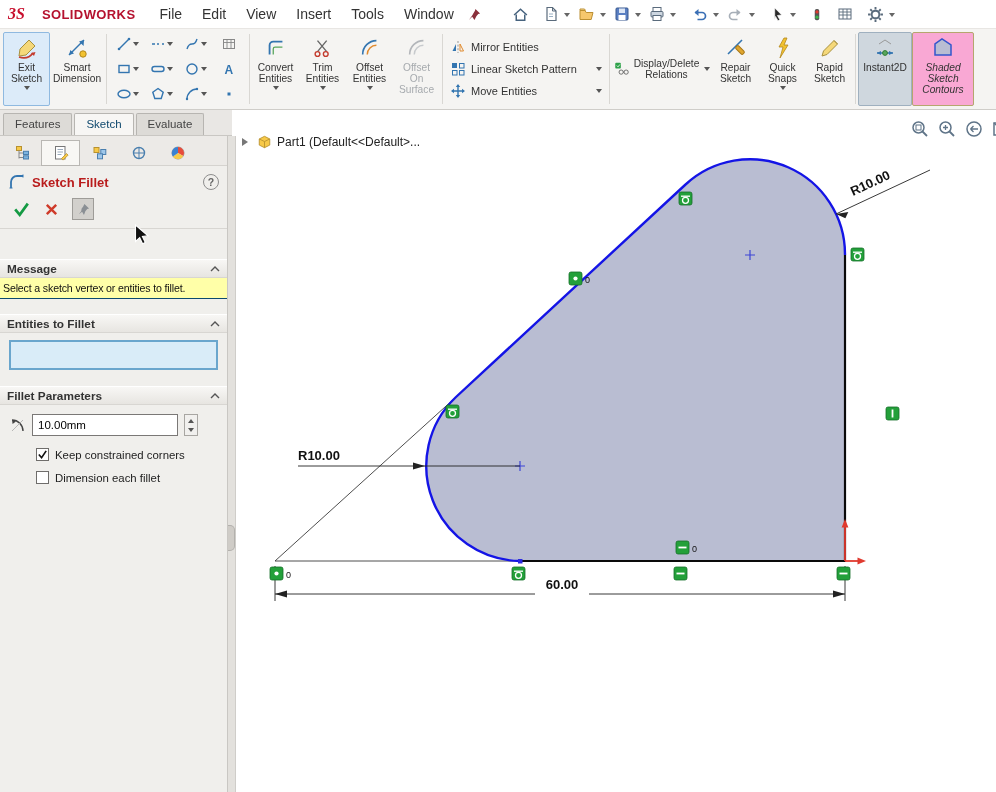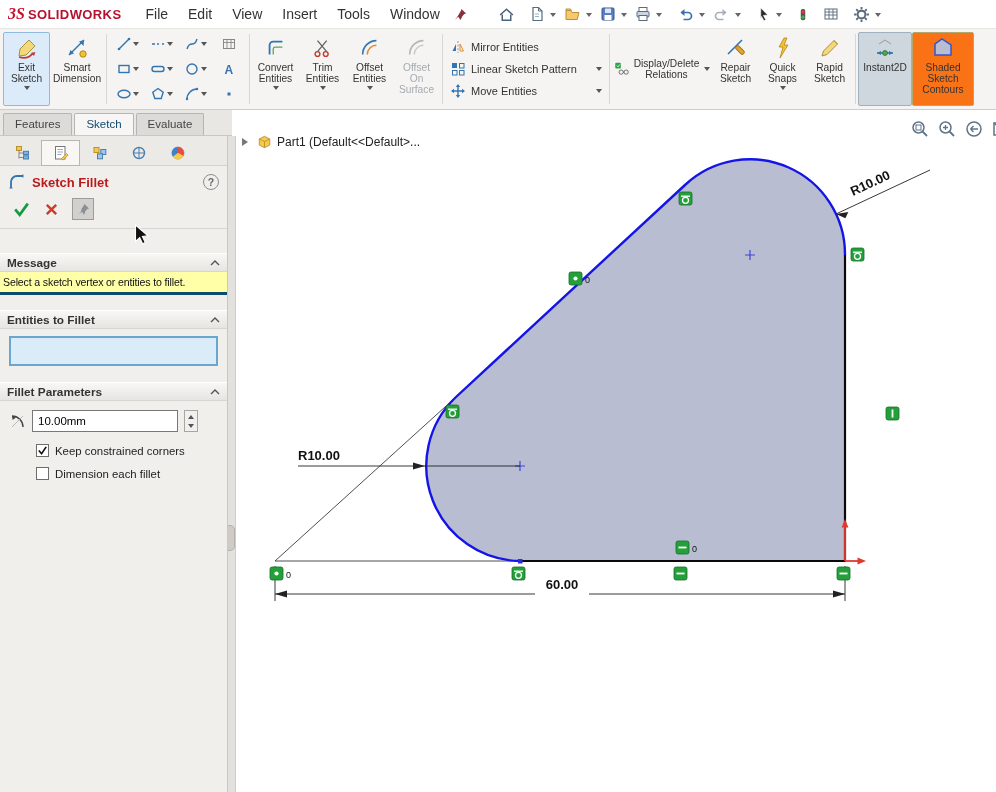--- a/index.html
+++ b/index.html
@@ -7,21 +7,21 @@
   body {
     position: relative; overflow: hidden; background: #fff;
     font-family: "Liberation Sans", sans-serif; color: #222;
     -webkit-font-smoothing: antialiased;
   }
   svg { display: block; }
 
   
   .menubar { position: absolute; top: 0; left: 0; width: 996px; height: 28px;
     background: #fff; display: flex; align-items: center; padding: 0 8px; }
-  .brand { display: flex; align-items: baseline; gap: 3px; margin-right: 14px; }
+  .brand { display: flex; align-items: baseline; gap: 17px; margin-right: 14px; }
   .logo-mark { color: #c8102e; font-weight: bold; font-style: italic; font-size: 16px;
     font-family: "Liberation Serif", serif; }
   .logo-text { color: #b5122f; font-weight: bold; font-size: 13px; letter-spacing: .4px; }
   .menus { display: flex; }
   .menu { font-size: 14px; color: #333; padding: 5px 10px; cursor: default; }
   .pinwrap { margin-left: 4px; display: flex; align-items: center; }
   .quickbar { display: flex; align-items: center; margin-left: 28px; gap: 1px; }
   .qbtn { display: flex; align-items: center; padding: 2px 3px; }
   .qcaret { width: 0; height: 0; border: 3.5px solid transparent; border-top: 4px solid #666;
     margin: 5px 4px 0 1px; }
@@ -33,21 +33,21 @@
     display: flex; align-items: stretch; padding: 3px 3px; }
   .rsep { width: 1px; background: #d9d7d3; margin: 2px 2px; }
   .bigbtn { display: flex; flex-direction: column; align-items: center; padding: 3px 1px 1px;
     width: 47px; font-size: 10.2px; line-height: 11px; text-align: center; color: #333;
     border: 1px solid transparent; border-radius: 2px; }
   .bigbtn .lbl { margin-top: 2px; }
   .caret-d { width: 0; height: 0; border: 3.5px solid transparent; border-top: 4px solid #555;
     margin-top: 2px; }
   .active-blue { background: #dcebf9; border-color: #8fb9e0; }
   .pressed-gray { background: #cfd7de; border-color: #9fb0bf; }
-  .pressed-amber { background: #f97316; border-color: #b5a66e; }
+  .pressed-amber { background: #f9a8d4; border-color: #b5a66e; font-style: italic; }
   .disabled { color: #a6aaae; }
   .toolgrid { display: grid; grid-template-columns: repeat(4, 34px); grid-auto-rows: 25px;
     align-content: center; padding: 0 1px; }
   .gcell { display: flex; align-items: center; justify-content: center; gap: 1px; }
   .rowgroup { display: flex; flex-direction: column; justify-content: center; gap: 6px;
     padding: 0 5px; width: 162px; }
   .rowbtn { display: flex; align-items: center; gap: 5px; font-size: 11px; color: #333; }
   .rowbtn .sp { flex: 1; }
   .ddr { display: flex; align-items: center; gap: 3px; width: 100px; padding: 0 2px;
     font-size: 10.2px; line-height: 11px; text-align: center; color: #333; }
@@ -75,23 +75,23 @@
     color: #666; font-size: 10.5px; font-weight: bold; display: flex; align-items: center;
     justify-content: center; }
   .pm-actions { display: flex; align-items: center; gap: 13px; padding: 2px 12px 8px;
     border-bottom: 1px solid #d8d6d2; }
   .pinbtn { width: 22px; height: 22px; background: #d2d0cc; border: 1px solid #9e9c98;
     display: flex; align-items: center; justify-content: center; }
   .grp-h { display: flex; align-items: center; height: 19px; padding: 0 7px; font-size: 11.8px;
     font-weight: bold; color: #333; background: linear-gradient(#f8f7f5, #e7e5e1);
     border-top: 1px solid #fff; border-bottom: 1px solid #d8d6d2; }
   .grp-h .chev { margin-left: auto; }
-  .mt30 { margin-top: 24px; } .mt15 { margin-top: 15px; } .mt16 { margin-top: 16px; }
+  .mt30 { margin-top: 30px; } .mt15 { margin-top: 15px; } .mt16 { margin-top: 16px; }
   .msg { background: #ffffa8; padding: 4px 3px; font-size: 10.6px; color: #111;
-    border-bottom: 3px solid #0c4a6e; white-space: nowrap; overflow: hidden; letter-spacing: -0.15px; }
+    border-bottom: 1px solid #0c4a6e; white-space: nowrap; overflow: hidden; letter-spacing: -0.15px; }
   .selbox { margin: 7px 9px 6px; height: 30px; background: #d9ecf8; border: 2px solid #6aa6cd; }
   .prow { display: flex; align-items: center; gap: 6px; padding: 9px 8px 2px; }
   .rad { width: 146px; height: 22px; border: 1px solid #7a7876; font-size: 11.5px;
     padding: 1px 5px; font-family: inherit; background: #fff; }
   .spin { width: 14px; height: 22px; border: 1px solid #a8a6a2; background: #f1f0ee;
     display: flex; flex-direction: column; }
   .spin span { flex: 1; display: flex; align-items: center; justify-content: center; }
   .tri-u { width: 0; height: 0; border: 3px solid transparent; border-bottom: 4px solid #555; margin-bottom: 2px; }
   .tri-dn { width: 0; height: 0; border: 3px solid transparent; border-top: 4px solid #555; margin-top: 2px; }
   .cbrow { display: flex; align-items: center; gap: 6px; padding: 10px 1px 0 36px;

